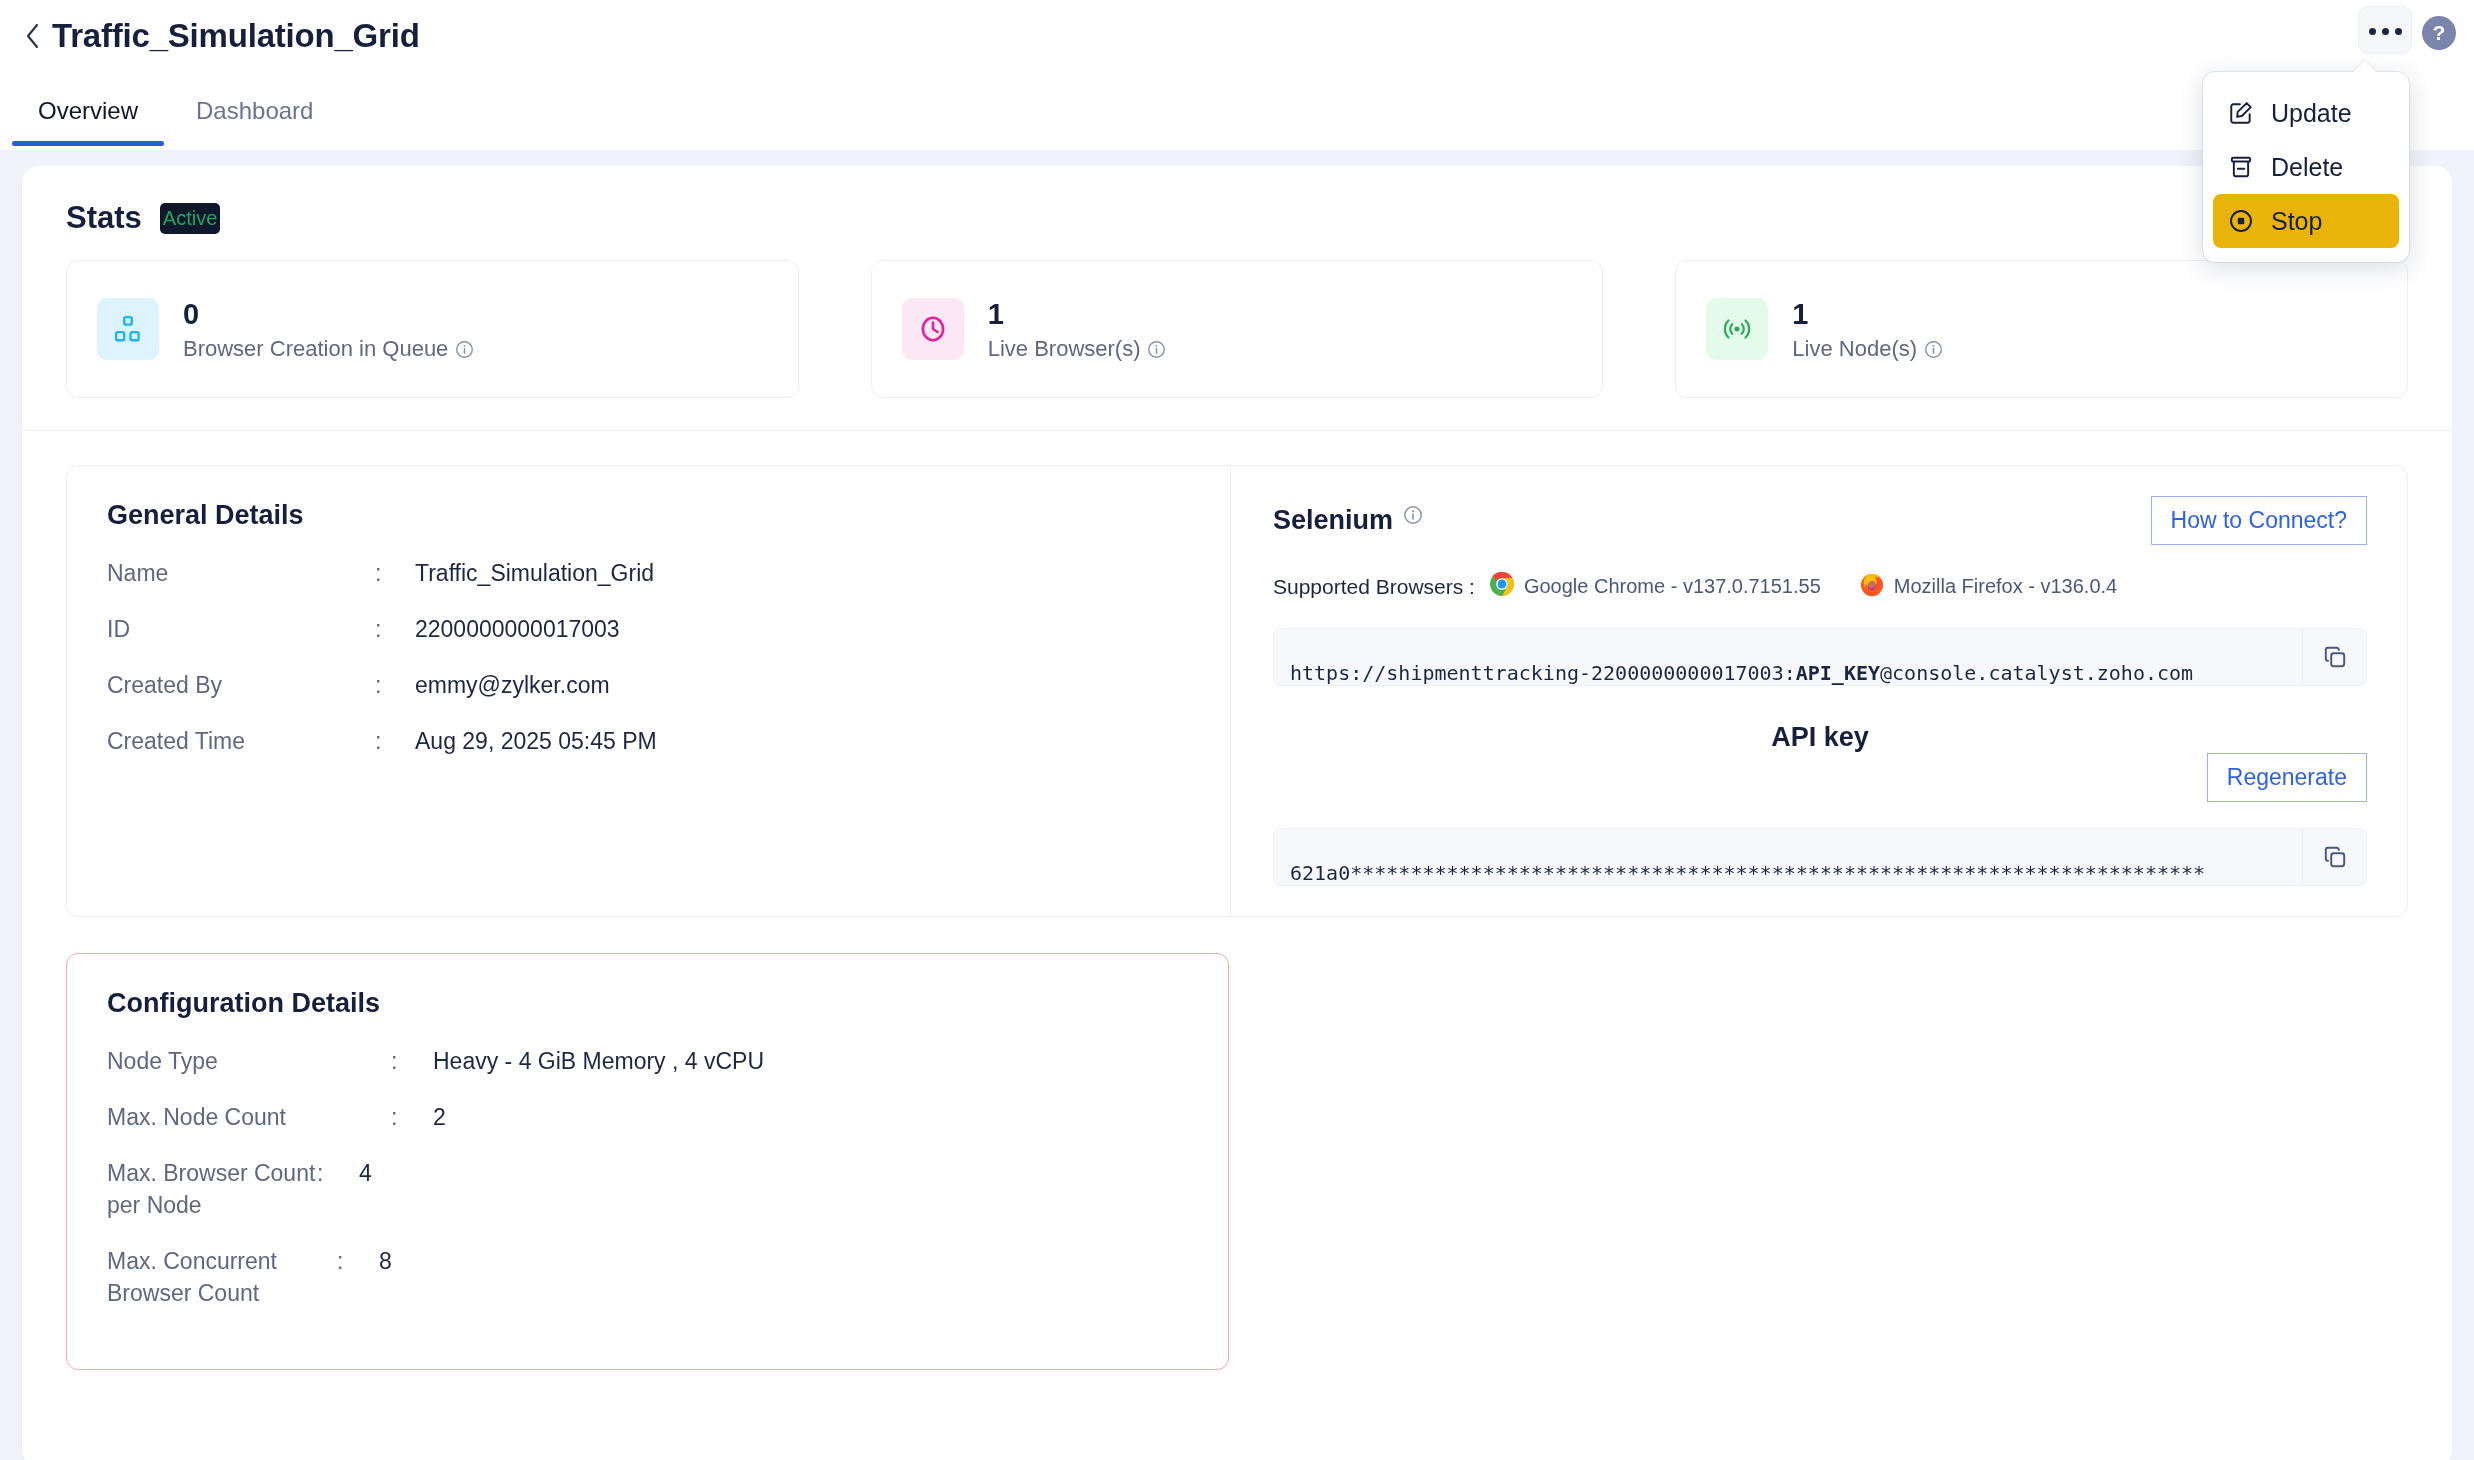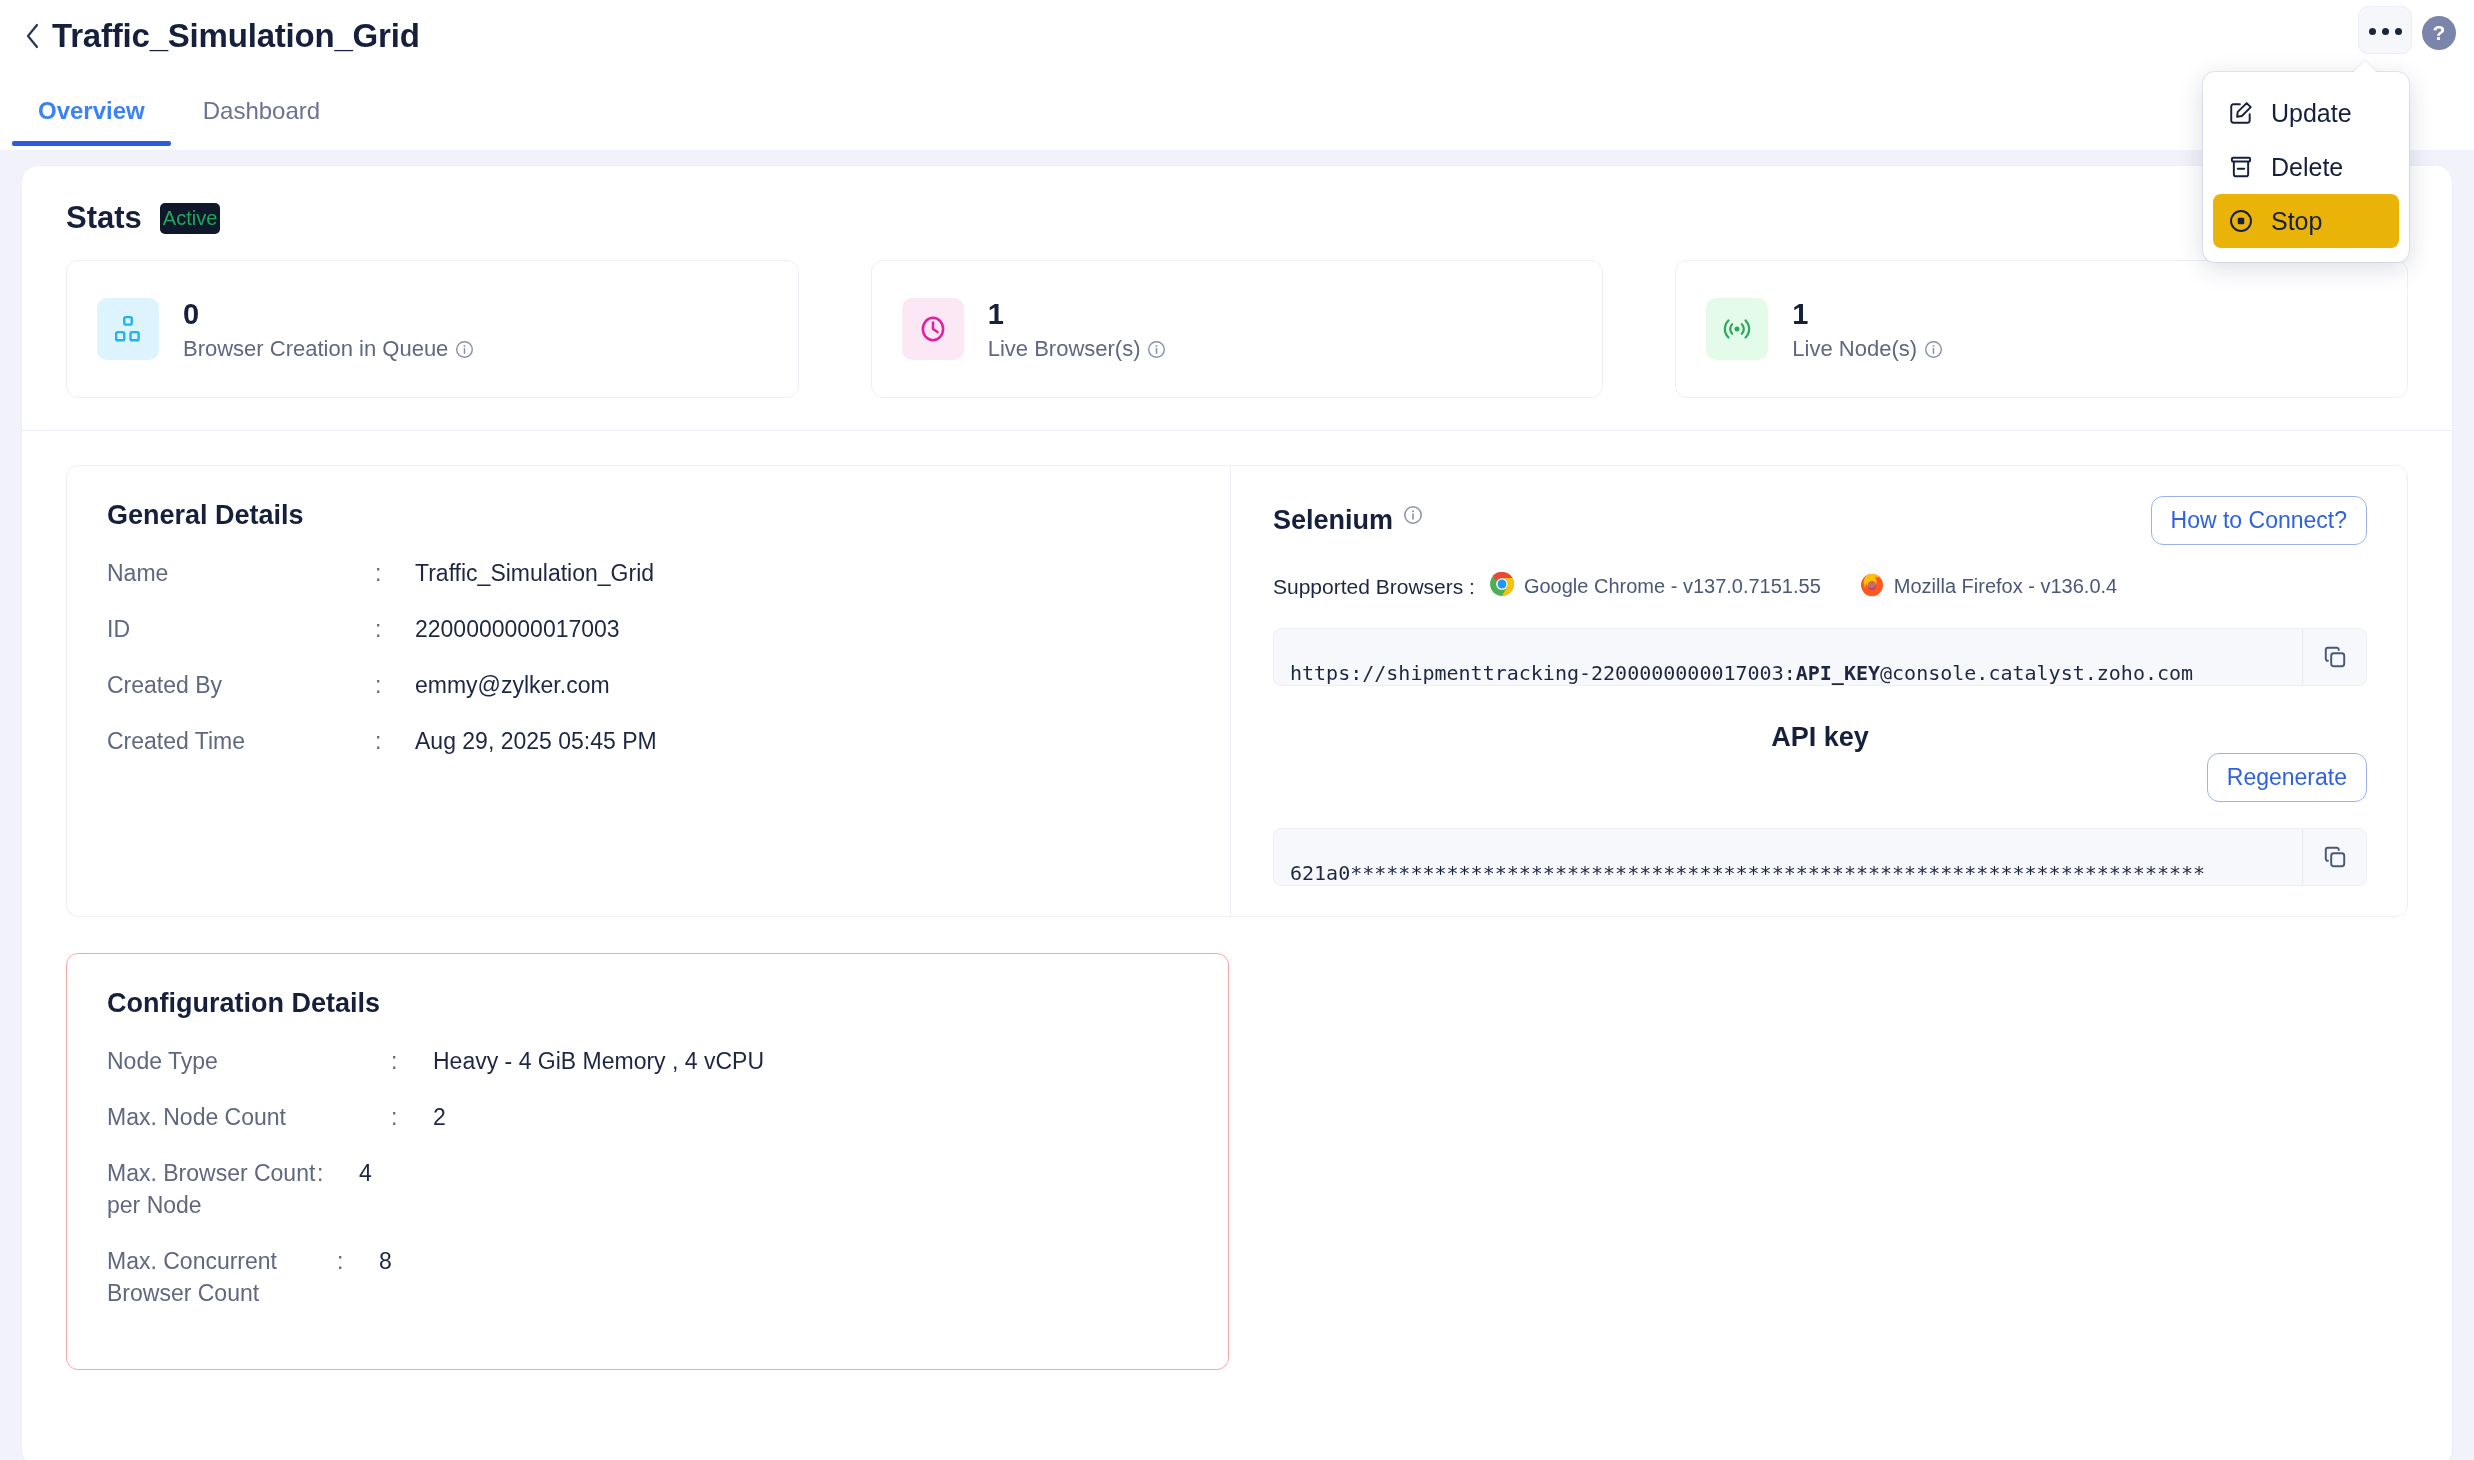--- a/index.html
+++ b/index.html
@@ -43,21 +43,21 @@
   
   .tabs {
     position: absolute; left: 0; top: 88px; width: 2474px; height: 62px;
     background: #ffffff; display: flex; align-items: flex-start;
     padding-left: 12px; gap: 6px;
   }
   .tab {
     font-size: 24px; color: #6b7391; padding: 4px 26px 0 26px; height: 58px;
     line-height: 38px; cursor: pointer; position: relative;
   }
-  .tab.active { color: #3b82f6; font-weight: 700; }
+  .tab.active { color: #0f172a; font-weight: 400; }
   .tab.active:after {
     content:''; position:absolute; left: 0; right: 0; bottom: 0;
     height: 5px; background: #2b5ce0; border-radius: 2px;
   }
 
   
   .body-area {
     position:absolute; left:0; top:150px; width: 2474px; height: 1310px;
     background: #f1f2fa; padding: 16px 22px 0 22px;
   }
@@ -115,21 +115,21 @@
   .kv-row { display:flex; align-items:flex-start; margin-bottom: 24px; }
   .kv-key { width: 268px; font-size: 23px; color:#5f6781; line-height: 32px; }
   .kv-colon { width: 40px; font-size: 23px; color:#5f6781; line-height: 32px; }
   .kv-val { font-size: 23px; color:#1d2742; line-height: 32px; }
 
   
   .sel-head { display:flex; align-items:center; }
   .sel-title-wrap { display:flex; gap: 10px; }
   .btn-outline {
     margin-left:auto; border:1px solid #9ab3ec; color:#2f62e0; background:#fff;
-    font-size: 23px; border-radius: 12px; padding: 10px 19px; cursor:pointer;
+    font-size: 23px; border-radius: 0; padding: 10px 19px; cursor:pointer;
     font-family: "Liberation Sans", sans-serif;
   }
   .browsers { margin-top: 26px; display:flex; align-items:center; font-size: 21px; color:#1d2742; }
   .browsers .lbl { color:#1d2742; margin-right: 14px; }
   .browser-item { display:flex; align-items:center; gap: 9px; color:#4a5878; margin-right: 38px; font-size: 20px; }
 
   .code-box {
     margin-top: 26px; display:flex; align-items:stretch; height: 58px;
     background: #f7f8fc; border-radius: 8px; border:1px solid #eef0f6; overflow:hidden;
   }

